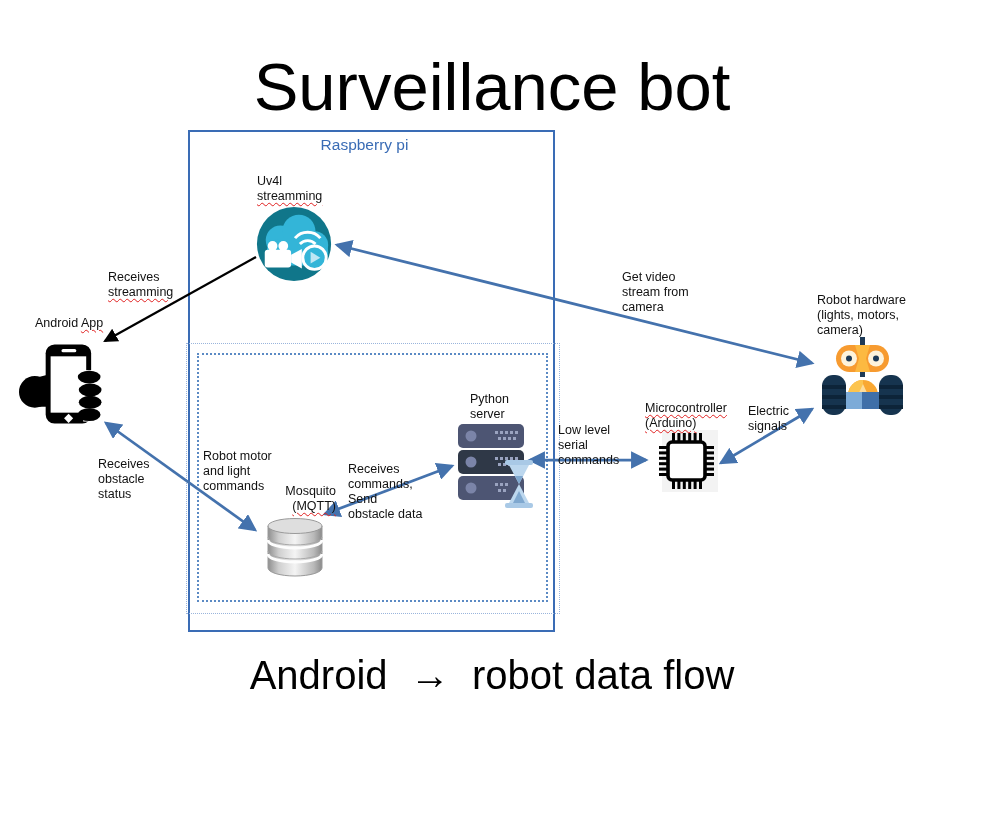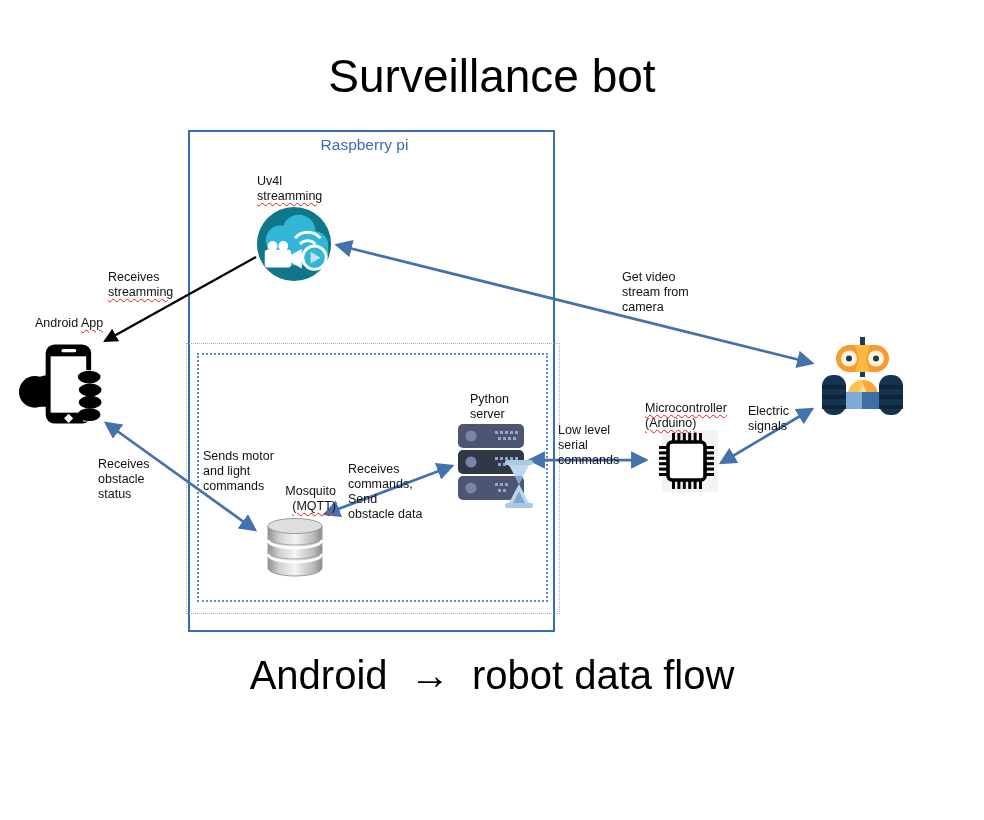--- a/index.html
+++ b/index.html
@@ -3,21 +3,21 @@
 <meta charset="utf-8">
 <style>
   :root{
     --box-border:#3a6cb5; --raspberry-label:#3a6cb5; --docker-label:#7ca4d4;
     --arrow-blue:#4472ad; --arrow-black:#000000; --spellcheck-red:#e02020;
   }
   html,body{margin:0;padding:0;background:#fff;}
   .stage{position:relative;width:984px;height:820px;background:#fff;overflow:hidden;
          font-family:"Liberation Sans",sans-serif;color:#111;}
   .title{position:absolute;left:0;top:52px;width:100%;text-align:center;
-         font-size:46px;line-height:1.05;color:#000;white-space:pre;}
+         font-size:67px;line-height:1.05;color:#000;white-space:pre;}
   .caption{position:absolute;left:0;top:652px;width:100%;text-align:center;
          font-size:40px;line-height:1.15;color:#000;white-space:pre;}
   .rasp-box{position:absolute;left:188px;top:130px;width:363px;height:498px;
          border:2px solid var(--box-border);}
   .rasp-label{position:absolute;left:188px;top:136px;width:353px;text-align:center;
          font-size:15.5px;color:var(--raspberry-label);}
   .sel-box{position:absolute;left:186px;top:343px;width:372px;height:269px;
          border:1px dotted #9ab5dc;}
   .docker-box{position:absolute;left:197px;top:353px;width:347px;height:245px;
          border:2px dotted #5b8ac4;}
@@ -216,39 +216,42 @@
           <rect x="54" y="37.6" width="8" height="3"></rect>
           <rect x="54" y="43" width="8" height="3"></rect>
       </g>
     </svg>
   </div>
 
   <div class="lbl" style="left:257px;top:174px"><span>Uv4l</span><br><span class="wavy">streamming</span></div>
 
   <div class="lbl" style="left:35px;top:316px;white-space:pre"><span>Android </span><span class="wavy">App</span></div>
 
+  <div class="lbl" style="left:817px;top:293px">Robot hardware
+(lights, motors,
+camera)</div>
 
   <div class="lbl" style="left:470px;top:392px">Python
 server</div>
 
   <div class="lbl ctr" style="left:256px;top:484px;width:80px"><span>Mosquito</span><br><span class="wavy">(MQTT)</span></div>
 
   <div class="lbl" style="left:645px;top:401px"><span class="wavy">Microcontroller</span><br><span class="wavy">(Arduino)</span></div>
 
   <div class="lbl" style="left:108px;top:270px"><span>Receives</span><br><span class="wavy">streamming</span></div>
 
   <div class="lbl" style="left:622px;top:270px">Get video
 stream from
 camera</div>
 
   <div class="lbl" style="left:98px;top:457px">Receives
 obstacle
 status</div>
 
-  <div class="lbl" style="left:203px;top:449px">Sends motor
+  <div class="lbl" style="left:203px;top:449px">Robot motor
 and light
 commands</div>
 
   <div class="lbl" style="left:348px;top:462px">Receives
 commands,
 Send
 obstacle data</div>
 
   <div class="lbl" style="left:558px;top:423px">Low level
 serial

